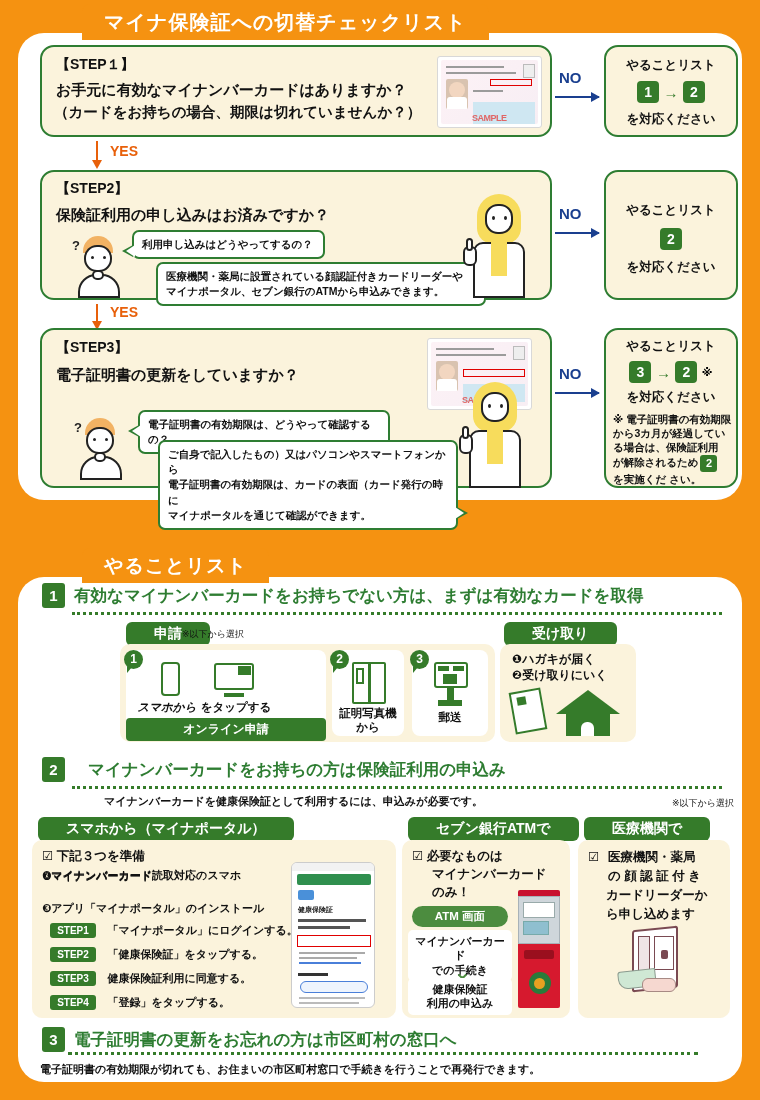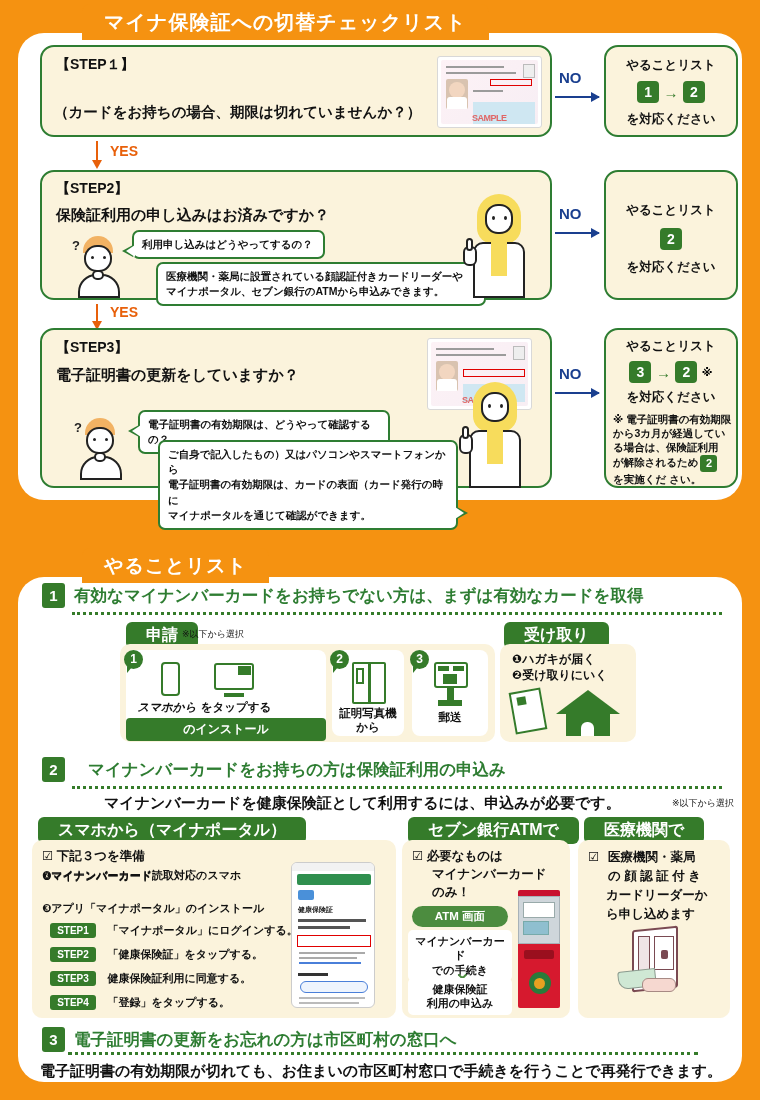--- a/index.html
+++ b/index.html
@@ -105,21 +105,21 @@
   .item-head { position:absolute; display:flex; align-items:center; gap:9px;}
   .item-num {
     background:#357B2A; color:#fff; font-weight:bold; font-size:15px;
     width:23px; height:25px; line-height:25px; text-align:center; border-radius:3px;
   }
   .item-text { color:#2E7D32; font-weight:bold; font-size:16.5px; white-space:nowrap;}
   .dots { position:absolute; border-bottom:3px dotted #357B2A; }
 
   .gtab {
     position:absolute; background:#357B2A; color:#fff; font-weight:bold;
-    font-size:16px; border-radius:6px; padding:3px 20px;
+    font-size:14px; border-radius:6px; padding:3px 28px;
   }
   .cream { position:absolute; background:#FBF3DC; border-radius:10px;}
   .wcard { position:absolute; background:#fff; border-radius:8px;}
   .cap { position:absolute; font-size:11.5px; font-weight:bold; color:#111; text-align:center; line-height:1.25;}
   .tiny { position:absolute; font-size:9px; font-weight:normal; color:#111;}
   .circnum {
     position:absolute; background:#357B2A; color:#fff; font-weight:bold; font-size:12px;
     width:19px;height:19px;line-height:19px;text-align:center;border-radius:50%;
   }
   .circnum::after{
@@ -138,30 +138,31 @@
   .chk { font-size:12.5px; font-weight:bold; color:#111;}
   .atm-pill{
     position:absolute; background:#4C8C3F; color:#fff; font-weight:bold;
     font-size:11.5px; border-radius:14px; padding:3px 0; text-align:center;
   }
   .atm-box{
     position:absolute; background:#fff; border-radius:5px; text-align:center;
     font-size:11px; font-weight:bold; color:#111; line-height:1.3; padding:4px 2px;
   }
   .vchev{ position:absolute; color:#4C8C3F; font-size:20px; font-weight:bold; line-height:1;}
-  .bottom-note{ position:absolute; font-size:15px; font-weight:bold; color:#111;}
+  .bottom-note{ position:absolute; font-size:11px; font-weight:bold; color:#111;}
 </style>
 </head>
 <body>
 
 <div id="top-title" class="banner">マイナ保険証への切替チェックリスト</div>
 <div id="top-panel" class="panel"></div>
 
 <div class="stepbox" style="left:40px; top:45px; width:512px; height:92px;">
   <div class="step-label" style="position:absolute;left:14px;top:9px;">【STEP１】</div>
+  <div class="step-q" style="position:absolute;left:14px;top:33px;">お手元に有効なマイナンバーカードはありますか？</div>
   <div class="step-q small" style="position:absolute;left:12px;top:56px;">（カードをお持ちの場合、期限は切れていませんか？）</div>
 
   <div style="position:absolute;right:8px;top:9px;width:105px;height:72px;background:#fff;border:1px solid #d8d8d8;border-radius:3px;overflow:hidden;">
     <div style="position:absolute;inset:3px;background:linear-gradient(135deg,#fdf2f6,#f7eef4);border-radius:2px;"></div>
     <div style="position:absolute;left:8px;top:22px;width:22px;height:30px;background:#d9c3b0;border-radius:2px;"></div>
     <div style="position:absolute;left:11px;top:25px;width:16px;height:16px;background:#f2d6c0;border-radius:50%;"></div>
     <div style="position:absolute;left:9px;top:40px;width:20px;height:12px;background:#fff;border-radius:3px 3px 0 0;"></div>
     <div style="position:absolute;left:8px;top:9px;width:58px;height:2px;background:#9b9b9b;"></div>
     <div style="position:absolute;left:8px;top:15px;width:70px;height:2px;background:#9b9b9b;"></div>
     <div style="position:absolute;right:9px;top:22px;width:42px;height:7px;border:1.6px solid #e00000;"></div>
@@ -319,21 +320,21 @@
 <div class="cream" style="left:120px;top:644px;width:375px;height:98px;"></div>
 
 <div class="wcard" style="left:126px;top:650px;width:200px;height:86px;"></div>
 <div class="circnum" style="left:124px;top:650px;">1</div>
 <div style="position:absolute;left:161px;top:662px;width:19px;height:34px;border:2.5px solid #357B2A;border-radius:4px;"></div>
 <div style="position:absolute;left:214px;top:663px;width:40px;height:27px;border:2.5px solid #357B2A;border-radius:3px;"></div>
 <div style="position:absolute;left:238px;top:666px;width:13px;height:9px;background:#357B2A;"></div>
 <div style="position:absolute;left:224px;top:690px;width:20px;height:7px;border-bottom:4px solid #357B2A;"></div>
 <div class="cap" style="left:132px;top:700px;width:70px;font-style:italic;">スマホから</div>
 <div class="cap" style="left:198px;top:700px;width:76px;">をタップする</div>
-<div class="onlinebar" style="left:126px;top:718px;width:200px;">のインストール</div>
+<div class="onlinebar" style="left:126px;top:718px;width:200px;">オンライン申請</div>
 
 <div class="wcard" style="left:332px;top:650px;width:72px;height:86px;"></div>
 <div class="circnum" style="left:330px;top:650px;">2</div>
 <div style="position:absolute;left:352px;top:662px;width:34px;height:42px;border:2.5px solid #357B2A;border-radius:2px;"></div>
 <div style="position:absolute;left:368px;top:662px;width:2.5px;height:42px;background:#357B2A;"></div>
 <div style="position:absolute;left:356px;top:668px;width:8px;height:16px;border:2px solid #357B2A;"></div>
 <div class="cap" style="left:332px;top:706px;width:72px;">証明写真機</div>
 <div class="cap" style="left:332px;top:720px;width:72px;">から</div>
 
 <div class="wcard" style="left:412px;top:650px;width:76px;height:86px;"></div>

